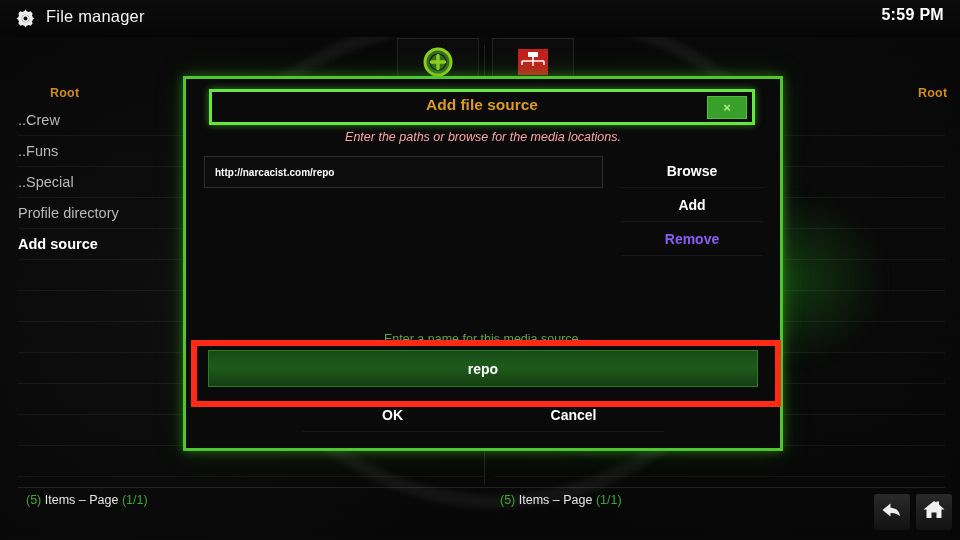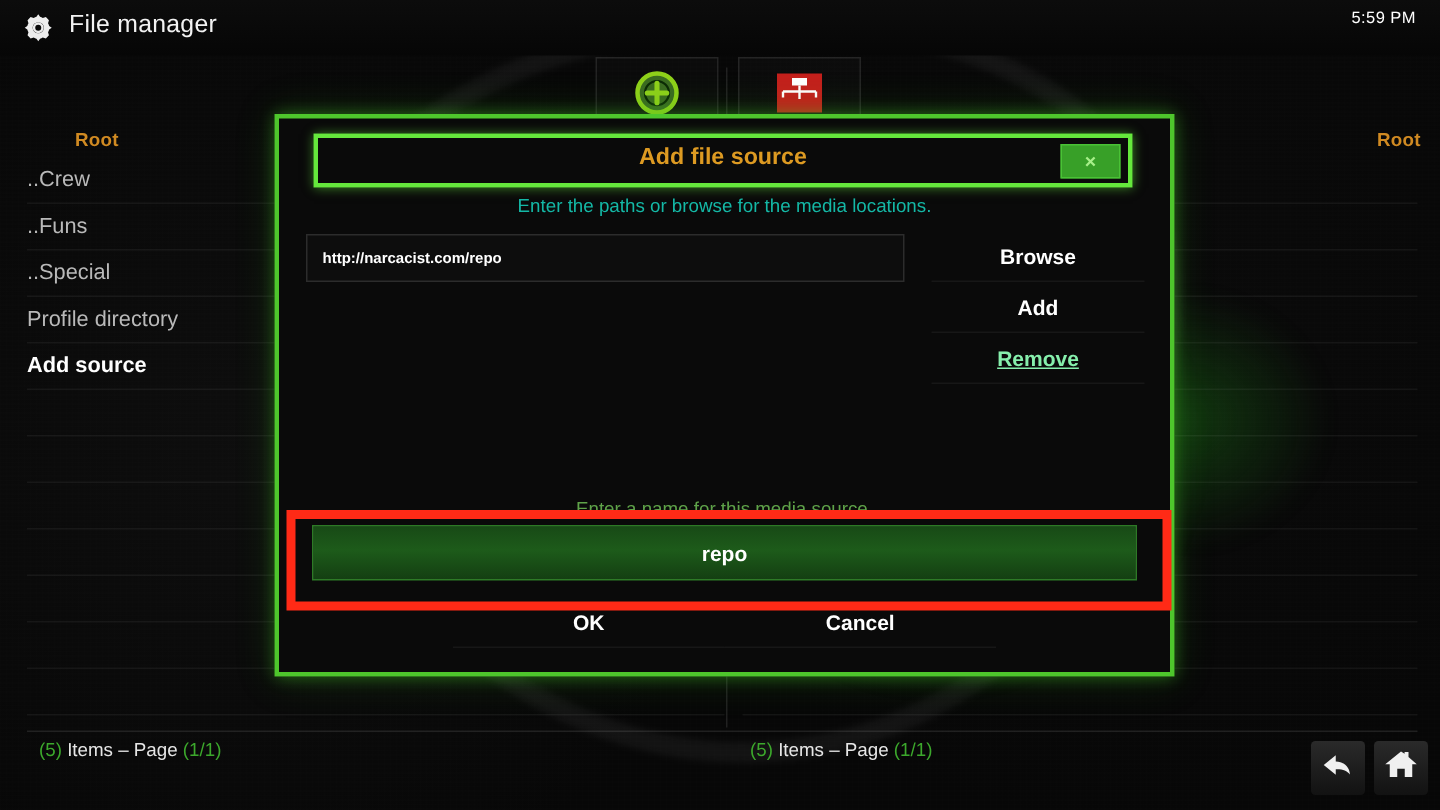--- a/index.html
+++ b/index.html
@@ -73,21 +73,21 @@
     background: linear-gradient(180deg, #0c0c0c 0%, #060606 100%);
     z-index: 5;
   }
   .gear-icon { position: absolute; left: 14px; top: 7px; width: 23px; height: 23px; }
   .app-title {
     position: absolute; left: 46px; top: 7px;
     font-size: 16.5px; color: #f2f2f2; letter-spacing: .2px;
   }
   .clock {
     position: absolute; right: 16px; top: 6px;
-    font-size: 11px; font-weight: normal; color: #ffffff; letter-spacing: .3px;
+    font-size: 16px; font-weight: bold; color: #ffffff; letter-spacing: .3px;
   }
   .panel-divider {
     position: absolute; left: 484px; top: 45px; width: 1px; height: 440px;
     background: rgba(255,255,255,.10);
   }
   .panel-letter {
     position: absolute; top: 9px;
     font-size: 25px; font-weight: bold; color: #2fb62f; line-height: 1;
   }
   .panel-letter.a { left: 26px; }
@@ -152,41 +152,41 @@
     width: 38px; height: 21px;
     background: #38a028;
     border: 1px solid #49c235;
     color: #a8f08a;
     font-size: 13px; font-weight: bold;
     display: flex; align-items: center; justify-content: center;
   }
   .dlg-hint {
     position: absolute; left: 0; right: 0; top: 51px;
     text-align: center;
-    font-size: 12.5px; color: #14b8a6;
+    font-size: 12.5px; color: #fca5a5; font-style: italic;
   }
   .path-input {
     position: absolute; left: 18px; top: 77px;
     width: 397px; height: 30px;
     background: #0d0d0d;
     border: 1px solid rgba(255,255,255,.13);
     display: flex; align-items: center;
   }
   .path-input .val {
     margin-left: 10px;
     font-size: 10px; font-weight: bold; color: #ffffff;
   }
   .sidebtns { position: absolute; left: 435px; top: 75px; width: 142px; }
   .sidebtn {
     height: 33px;
     border-bottom: 1px solid rgba(255,255,255,.055);
     display: flex; align-items: center; justify-content: center;
     font-size: 14px; font-weight: bold; color: #ffffff;
   }
-  .sidebtn.disabled { color: #86efac; text-decoration: underline; }
+  .sidebtn.disabled { color: #8b5cf6; }
   .name-hint {
     position: absolute; left: 0; right: 0; top: 253px;
     text-align: center;
     font-size: 12.5px; color: #5fa349;
   }
   .name-field {
     position: absolute; left: 22px; top: 271px;
     width: 548px; height: 35px;
     background: linear-gradient(180deg, #184a16 0%, #1d5b1a 45%, #143f12 100%);
     border: 1px solid #2d7a26;

